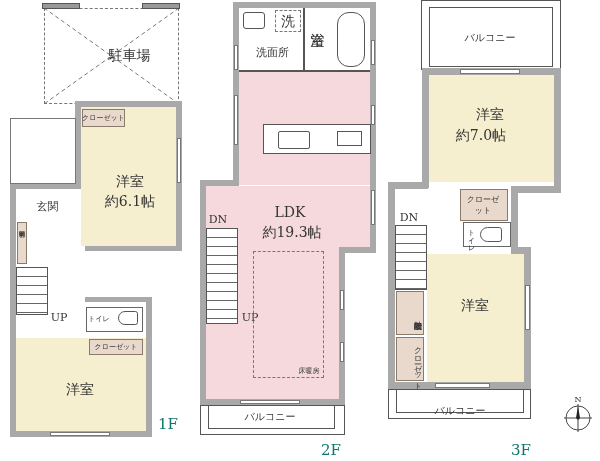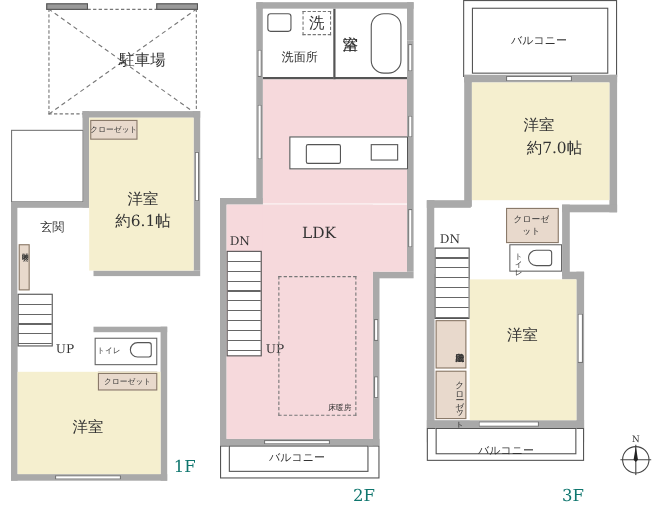--- a/index.html
+++ b/index.html
@@ -92,35 +92,36 @@
   <div class="wall" style="left:144px;top:247px;width:37px;height:6px;"></div>
 
   <div class="room pink" style="left:44px;top:72px;width:131px;height:113px;"></div>
   <div class="room pink" style="left:11px;top:186px;width:133px;height:213px;"></div>
   <div class="room pink" style="left:44px;top:186px;width:131px;height:61px;"></div>
 
   <div class="room white" style="left:44px;top:8px;width:64px;height:64px;border-bottom:2px solid #555;"></div>
   <div class="abs" style="left:48px;top:12px;width:22px;height:17px;border:1px solid #555;border-radius:3px;"></div>
   <div class="dash" style="left:80px;top:10px;width:26px;height:22px;"></div>
   <div class="lbl big" style="left:83px;top:12px;width:20px;">洗</div>
-  <div class="lbl sm" style="left:55px;top:47px;width:45px;font-size:11px;font-family:Liberation Mono, monospace;">洗面所</div>
+  <div class="lbl sm" style="left:55px;top:47px;width:45px;font-size:11px;">洗面所</div>
 
   <div class="room white" style="left:108px;top:8px;width:67px;height:64px;border-left:2px solid #555;border-bottom:2px solid #555;"></div>
   <div class="lbl big vert" style="left:114px;top:22px;width:18px;">浴室</div>
   <div class="abs" style="left:142px;top:12px;width:28px;height:55px;border:1px solid #555;border-radius:12px;"></div>
 
   <div class="thin" style="left:68px;top:124px;width:108px;height:30px;"></div>
   <div class="thin" style="left:83px;top:131px;width:32px;height:18px;border-radius:2px;"></div>
   <div class="thin" style="left:142px;top:131px;width:25px;height:15px;"></div>
 
   <div class="stairs" style="left:11px;top:228px;width:32px;height:96px;"></div>
   <div class="lbl sm" style="left:13px;top:214px;width:20px;font-size:11px;">DN</div>
   <div class="lbl sm" style="left:44px;top:312px;width:22px;font-size:11px;">UP</div>
 
   <div class="lbl big" style="left:65px;top:203px;width:60px;">LDK</div>
+  <div class="lbl big" style="left:57px;top:223px;width:80px;">約19.3帖</div>
 
   <div class="dash" style="left:58px;top:251px;width:71px;height:127px;"></div>
   <div class="lbl tiny" style="left:100px;top:367px;width:28px;">床暖房</div>
 
   <div class="win" style="left:39px;top:45px;width:4px;height:25px;"></div>
   <div class="win" style="left:39px;top:95px;width:4px;height:50px;"></div>
   <div class="win" style="left:176px;top:40px;width:4px;height:25px;"></div>
   <div class="win" style="left:176px;top:105px;width:4px;height:20px;"></div>
   <div class="win" style="left:176px;top:190px;width:4px;height:35px;"></div>
   <div class="win" style="left:145px;top:290px;width:4px;height:20px;"></div>
@@ -146,21 +147,21 @@
   <div class="wall" style="left:3px;top:182px;width:40px;height:7px;"></div>
   <div class="wall" style="left:3px;top:182px;width:7px;height:220px;"></div>
   <div class="wall" style="left:126px;top:186px;width:50px;height:7px;"></div>
   <div class="wall" style="left:126px;top:186px;width:7px;height:65px;"></div>
   <div class="wall" style="left:126px;top:247px;width:20px;height:7px;"></div>
   <div class="wall" style="left:139px;top:247px;width:7px;height:155px;"></div>
   <div class="wall" style="left:3px;top:382px;width:143px;height:7px;"></div>
 
   <div class="room yellow" style="left:44px;top:75px;width:125px;height:107px;"></div>
   <div class="lbl big" style="left:75px;top:105px;width:60px;">洋室</div>
-  <div class="lbl big" style="left:84px;top:126px;width:70px;">約7.0帖</div>
+  <div class="lbl big" style="left:61px;top:126px;width:70px;">約7.0帖</div>
   <div class="win" style="left:75px;top:69px;width:60px;height:5px;"></div>
 
   <div class="room beige" style="left:75px;top:189px;width:48px;height:32px;"></div>
   <div class="lbl tiny" style="left:78px;top:194px;width:40px;white-space:normal;font-size:8px;line-height:11px;">クローゼット</div>
 
   <div class="room white" style="left:10px;top:189px;width:62px;height:60px;"></div>
   <div class="lbl sm" style="left:13px;top:212px;width:22px;font-size:11px;">DN</div>
   <div class="stairs" style="left:10px;top:225px;width:32px;height:65px;"></div>
 
   <div class="room white" style="left:78px;top:222px;width:48px;height:25px;border:1px solid #666;"></div>

